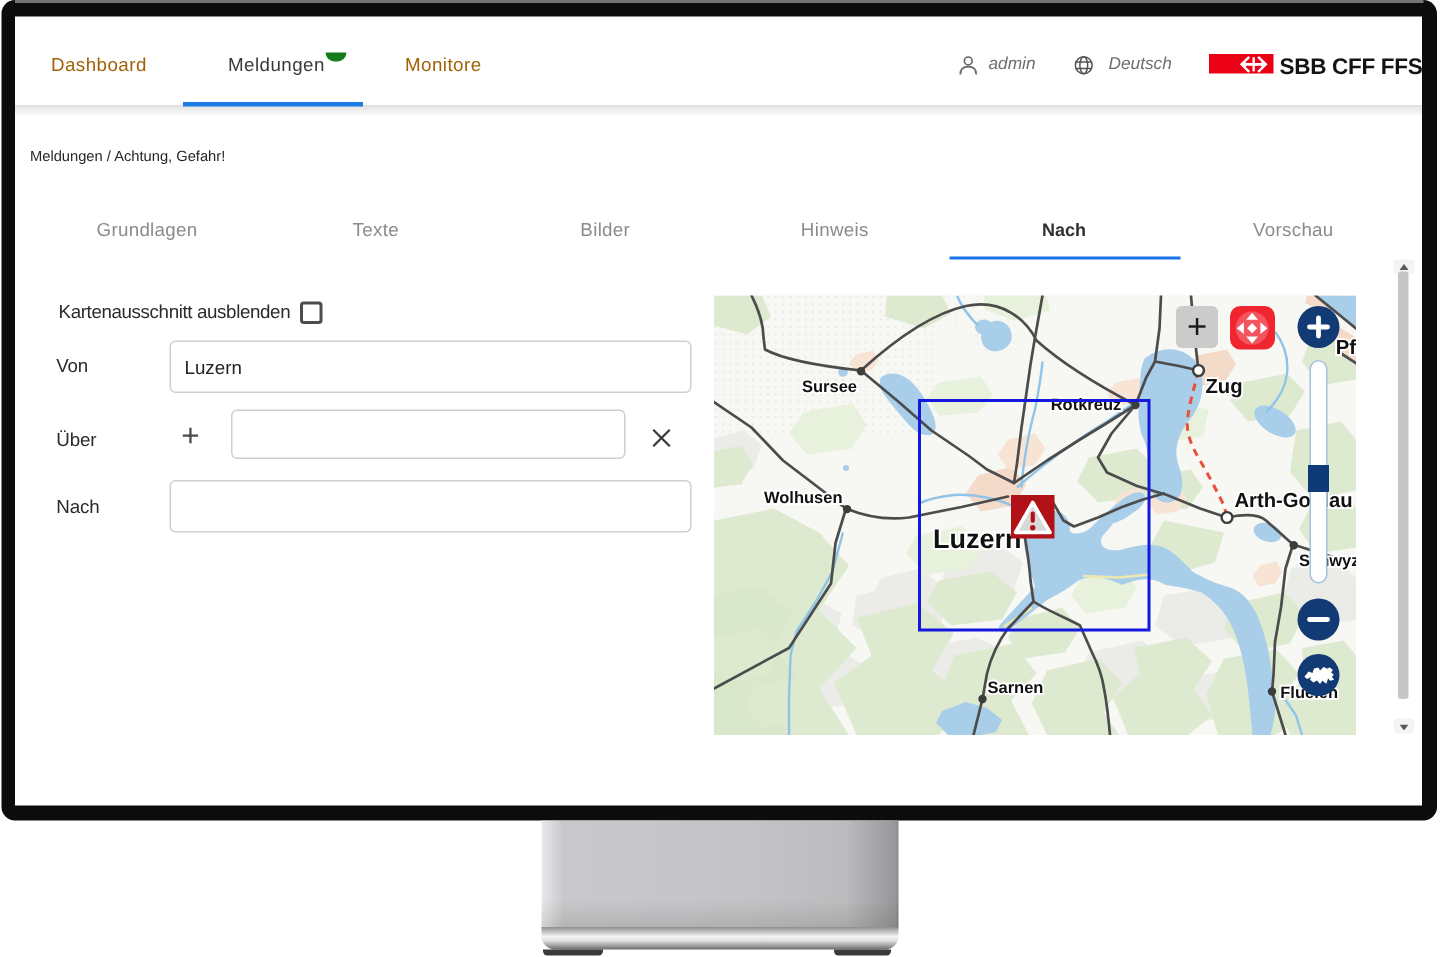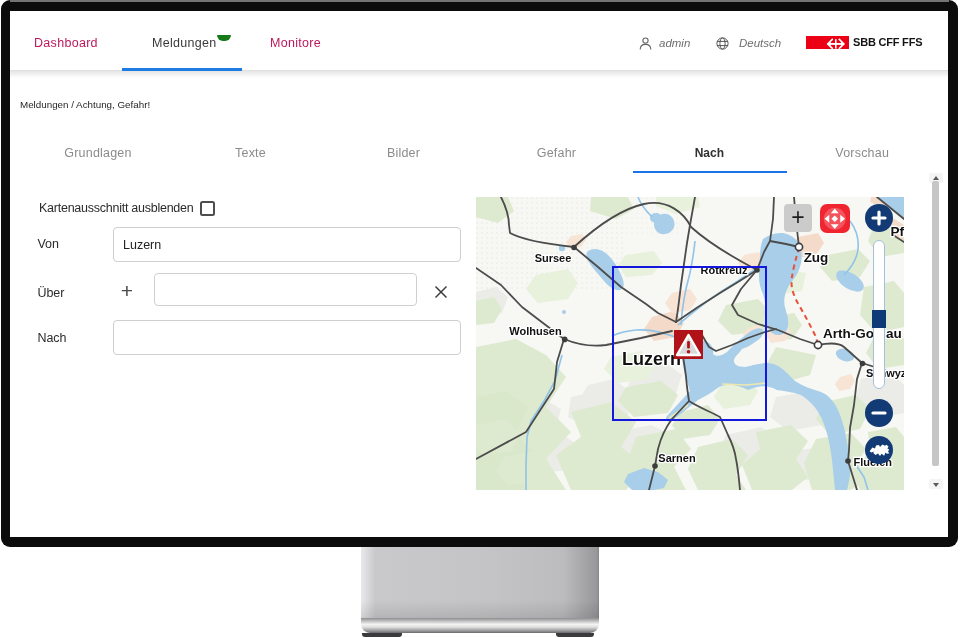--- a/index.html
+++ b/index.html
@@ -14,27 +14,27 @@
 .stand-body2 { position:absolute; left:361px; top:600px; width:238px; height:18px;
   background:linear-gradient(180deg, rgba(0,0,0,0) 0%, rgba(0,0,0,0.10) 100%); }
 .stand-base { position:absolute; left:361px; top:618px; width:238px; height:15px;
   background:linear-gradient(180deg,#8e8e90 0%,#f4f4f4 42%,#e0e0e0 60%,#9a9a9c 85%,#6a6a6c 100%);
   border-radius:0 0 9px 9px; }
 .foot { position:absolute; top:633px; height:4px; background:#3b3b3d; border-radius:0 0 3px 3px; }
 
 .nav-border { position:absolute; left:0; top:59px; width:938px; height:1px; background:#e0e0e0; }
 .nav-shadow { position:absolute; left:0; top:60px; width:938px; height:7px;
   background:linear-gradient(180deg, rgba(0,0,0,0.10), rgba(0,0,0,0)); }
-.navitem { position:absolute; top:24.5px; font-size:12.5px; color:#be185d; letter-spacing:.3px; }
+.navitem { position:absolute; top:24.5px; font-size:12.5px; color:#a16207; letter-spacing:.3px; }
 .navitem.active { color:#3a3a3a; }
 .greenbadge { position:absolute; left:207px; top:24.3px; width:13.7px; height:5.9px; background:#157a17; border-radius:0 0 8px 8px; }
 .navline { position:absolute; left:112px; top:56.5px; width:120px; height:3px; background:#1e7be4; }
 .smalltxt { position:absolute; font-size:11.5px; color:#6e6e6e;font-style:italic; }
 .logobox { position:absolute; left:795.7px; top:24.9px; width:43px; height:13.4px; background:#ec0016; }
-.logotxt { position:absolute; left:843px; top:24.5px; font-size:11px; font-weight:bold; color:#141414; letter-spacing:-0.2px; }
+.logotxt { position:absolute; left:843px; top:24.5px; font-size:15px; font-weight:bold; color:#141414; letter-spacing:-0.2px; }
 .crumb { position:absolute; left:10px; top:88px; font-size:9.8px; color:#262626; letter-spacing:0px; }
 
 .tab { position:absolute; top:135px; transform:translateX(-50%); font-size:12.5px; color:#8b8b8b; letter-spacing:.2px; }
 .tab.active { color:#303030; font-weight:bold; font-size:12px; letter-spacing:0; }
 .tabline { position:absolute; left:622.5px; top:159.5px; width:154px; height:2.8px; background:#1a73e8; }
 
 .flabel { position:absolute; font-size:12.5px; color:#2b2b2b; letter-spacing:-0.1px; }
 .cb { position:absolute; left:190px; top:189.5px; width:15px; height:15px; border:2px solid #4d4d4d; border-radius:2.5px; background:#fff; }
 .inp { position:absolute; background:#fff; border:1px solid #cfcfcf; border-radius:4px; font-size:12.5px; color:#222; padding-left:9px; display:flex; align-items:center; }
 .plus { position:absolute; left:107px; top:268px; width:20px; height:24px; font-size:21px; font-weight:400; color:#4a4a4a; text-align:center; line-height:24px; }
@@ -89,21 +89,21 @@
       <path d="M38.5 6.92 L35 4.5 L35 9.35 Z" fill="#fff"></path>
       <path d="M26.8 1.9 L21.7 6.92 L26.8 11.95" fill="none" stroke="#fff" stroke-width="1.6"></path>
       <path d="M32.8 1.9 L37.9 6.92 L32.8 11.95" fill="none" stroke="#fff" stroke-width="1.6"></path>
     </svg>
   </div>
   <span class="logotxt">SBB&nbsp;CFF&nbsp;FFS</span>
   <span class="crumb">Meldungen / Achtung, Gefahr!</span>
   <span class="tab" style="left:88px;">Grundlagen</span>
   <span class="tab" style="left:240.5px;">Texte</span>
   <span class="tab" style="left:393.5px;">Bilder</span>
-  <span class="tab" style="left:546.5px;">Gefahr</span>
+  <span class="tab" style="left:546.5px;">Hinweis</span>
   <span class="tab active" style="left:699.3px;">Nach</span>
   <span class="tab" style="left:852.2px;text-align:right;">Vorschau</span>
   <div class="tabline"></div>
 
   <span class="flabel" style="left:29px;top:190px;letter-spacing:-0.25px;text-align:center;">Kartenausschnitt ausblenden</span>
   <div class="cb"></div>
   <span class="flabel" style="left:27.5px;top:225.5px;">Von</span>
   <div class="inp" style="left:103px;top:216px;width:348px;height:35px;">Luzern</div>
   <span class="flabel" style="left:27.5px;top:274.5px;">Über</span>
   <div class="plus">+</div>

